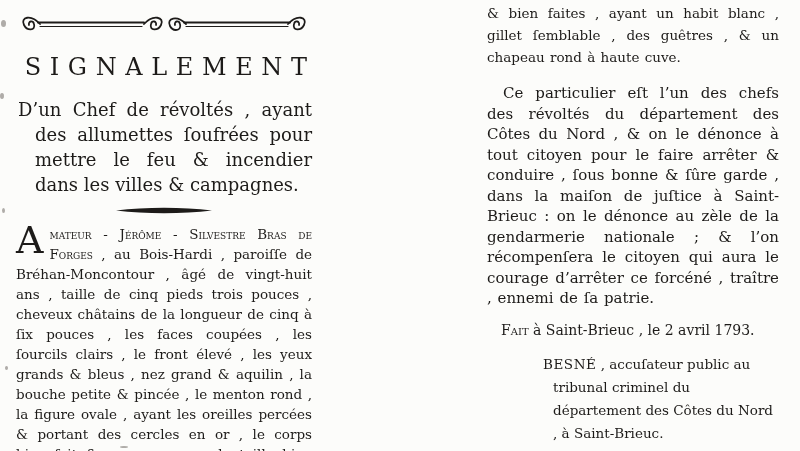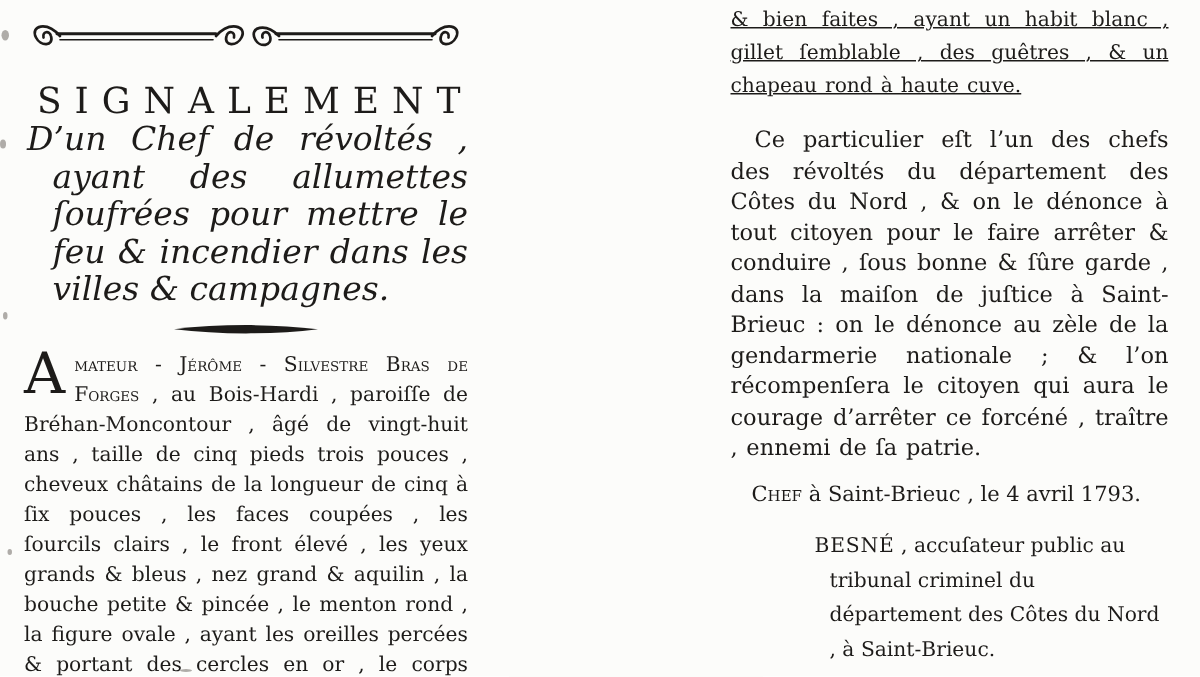--- a/index.html
+++ b/index.html
@@ -12,38 +12,38 @@
   }
   .col-left{ position:absolute; left:16px; top:8px; width:296px; }
   .col-right{ position:absolute; left:487px; top:0; width:292px; }
 
   .ornament{ display:block; margin:4px auto 0 auto; }
   .title{
     font-size:24px; font-weight:normal; letter-spacing:0.36em; text-indent:0.36em;
     text-align:left; margin:15px 0 0 0; white-space:nowrap;
   }
   .subtitle{
-    font-style:italic; font-size:22px; line-height:25px;
-    margin:0 0 0 2px; padding-left:17px; text-indent:-17px;
+    font-size:18px; line-height:25px;
+    margin:16px 0 0 2px; padding-left:17px; text-indent:-17px;
     text-align:justify;
   }
   .spindle{ display:block; margin:9px auto 0 auto; }
 
   p{ margin:0; }
   .bodytext{
     font-size:13.5px; line-height:20px; text-align:justify;
     margin-top:9px; word-spacing:1px;
   }
   .dropcap{
     float:left; font-size:38px; line-height:31px; padding:1px 6px 0 0;
   }
   .sc{ font-variant:small-caps; }
   .it{ }
 
-  .cont{ margin-top:2px; font-size:13.5px; line-height:22px; text-align:justify; word-spacing:1px;text-decoration:underline; }
+  .cont{ margin-top:2px; font-size:13.5px; line-height:22px; text-align:justify; word-spacing:1px; }
   .denounce{ margin-top:15px; font-size:15px; line-height:20.5px; text-align:justify; text-indent:16px; word-spacing:1px; }
   .dateline{ margin-top:13px; font-size:14px; text-indent:14px; }
   .signature{ margin-top:15px; font-size:13.5px; line-height:23px; padding-left:66px; text-indent:-10px; }
   .signature .name{ letter-spacing:0.04em; }
   .imprint-rule{ display:block; margin:13px 0 0 0; }
   .imprint{ margin:5px auto 0 auto; width:276px; font-size:10.5px; line-height:15.5px; text-align:center; }
 
   .speck{ position:absolute; background:#6f6a64; border-radius:50%; opacity:.55; }
 </style>
 </head>
@@ -86,21 +86,21 @@
 
   <div class="col-right">
 
     <p class="cont">&amp; bien faites , ayant un habit blanc , gillet ſemblable , des guêtres , &amp; un chapeau rond à haute cuve.</p>
 
     <p class="denounce">
       <span>Ce particulier eſt l’un des chefs des révoltés du département des Côtes du Nord , &amp; on le dénonce à tout citoyen pour le faire arrêter &amp; conduire , ſous bonne &amp; ſûre garde , dans la maiſon de juſtice à Saint-Brieuc : on le dénonce au zèle de la gendarmerie nationale ; &amp; l’on récompenſera le citoyen qui aura le courage d’arrêter ce forcéné , traître , </span><span class="it">ennemi de ſa patrie.</span>
     </p>
 
     <p class="dateline">
-      <span class="sc">Chef</span><span> à Saint-Brieuc , le 4 avril 1793.</span>
+      <span class="sc">Fait</span><span> à Saint-Brieuc , le 2 avril 1793.</span>
     </p>
 
     <p class="signature">
       <span class="name">BESNÉ</span><span class="it"> , accuſateur public au tribunal criminel du département des Côtes du Nord , à Saint-Brieuc.</span>
     </p>
 
     <svg class="imprint-rule" width="284" height="5" viewBox="0 0 284 5" aria-hidden="true">
       <path d="M2 3.8 C90 0.6, 200 1.6, 282 2.6" stroke="#1d1b19" stroke-width="1.5" fill="none" stroke-linecap="round"></path>
     </svg>
 

